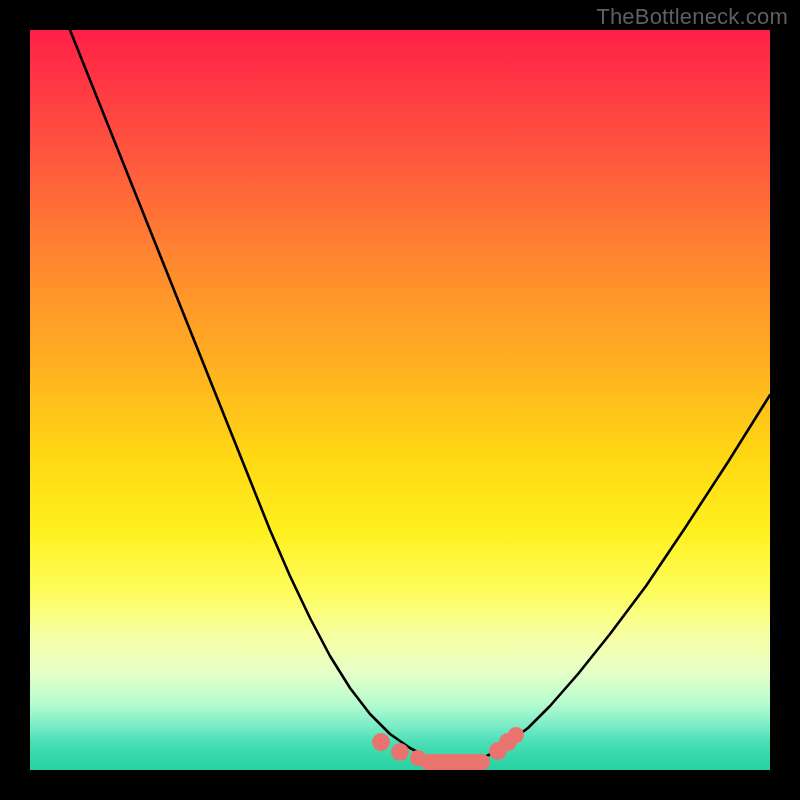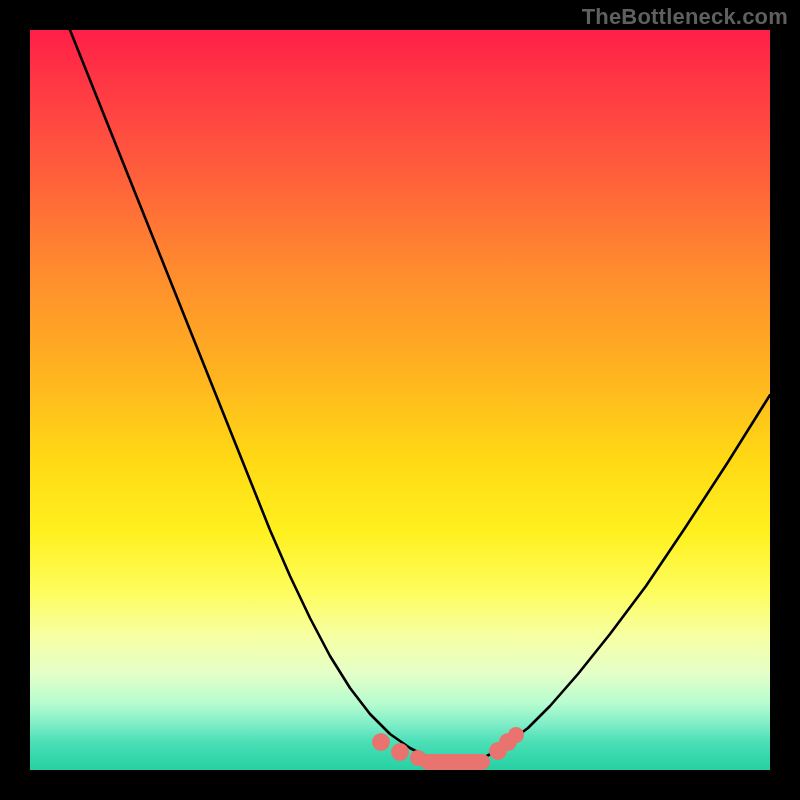--- a/index.html
+++ b/index.html
@@ -34,21 +34,21 @@
       #37d8ac 98%,
       #28d0a3 100%
     );
   }
   .watermark {
     position: absolute;
     top: 4px;
     right: 12px;
     font-family: Arial, Helvetica, sans-serif;
     font-size: 22px;
-    font-weight: bold;
+    font-weight: normal;
     color: #5f5f5f;
     letter-spacing: 0.2px;
     user-select: none;
   }
   svg.curve {
     position: absolute;
     left: 0;
     top: 0;
     width: 740px;
     height: 740px;

